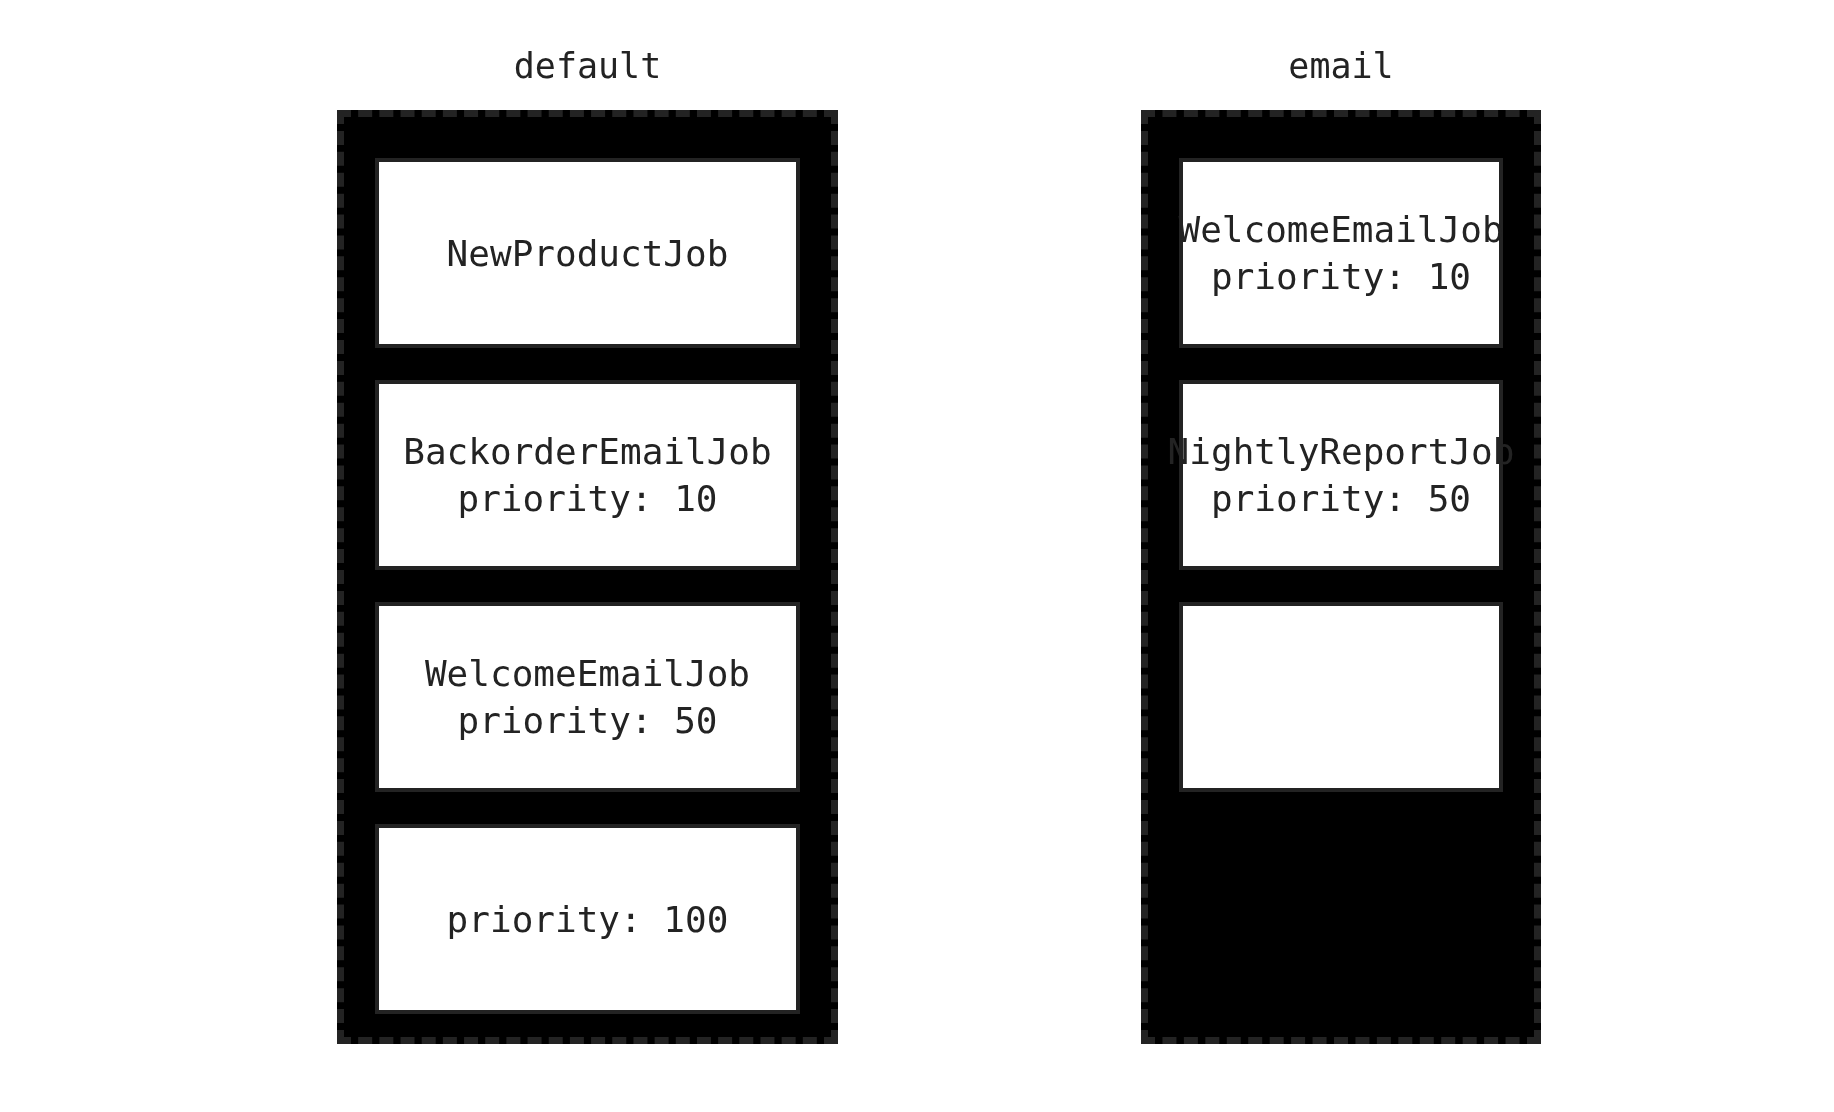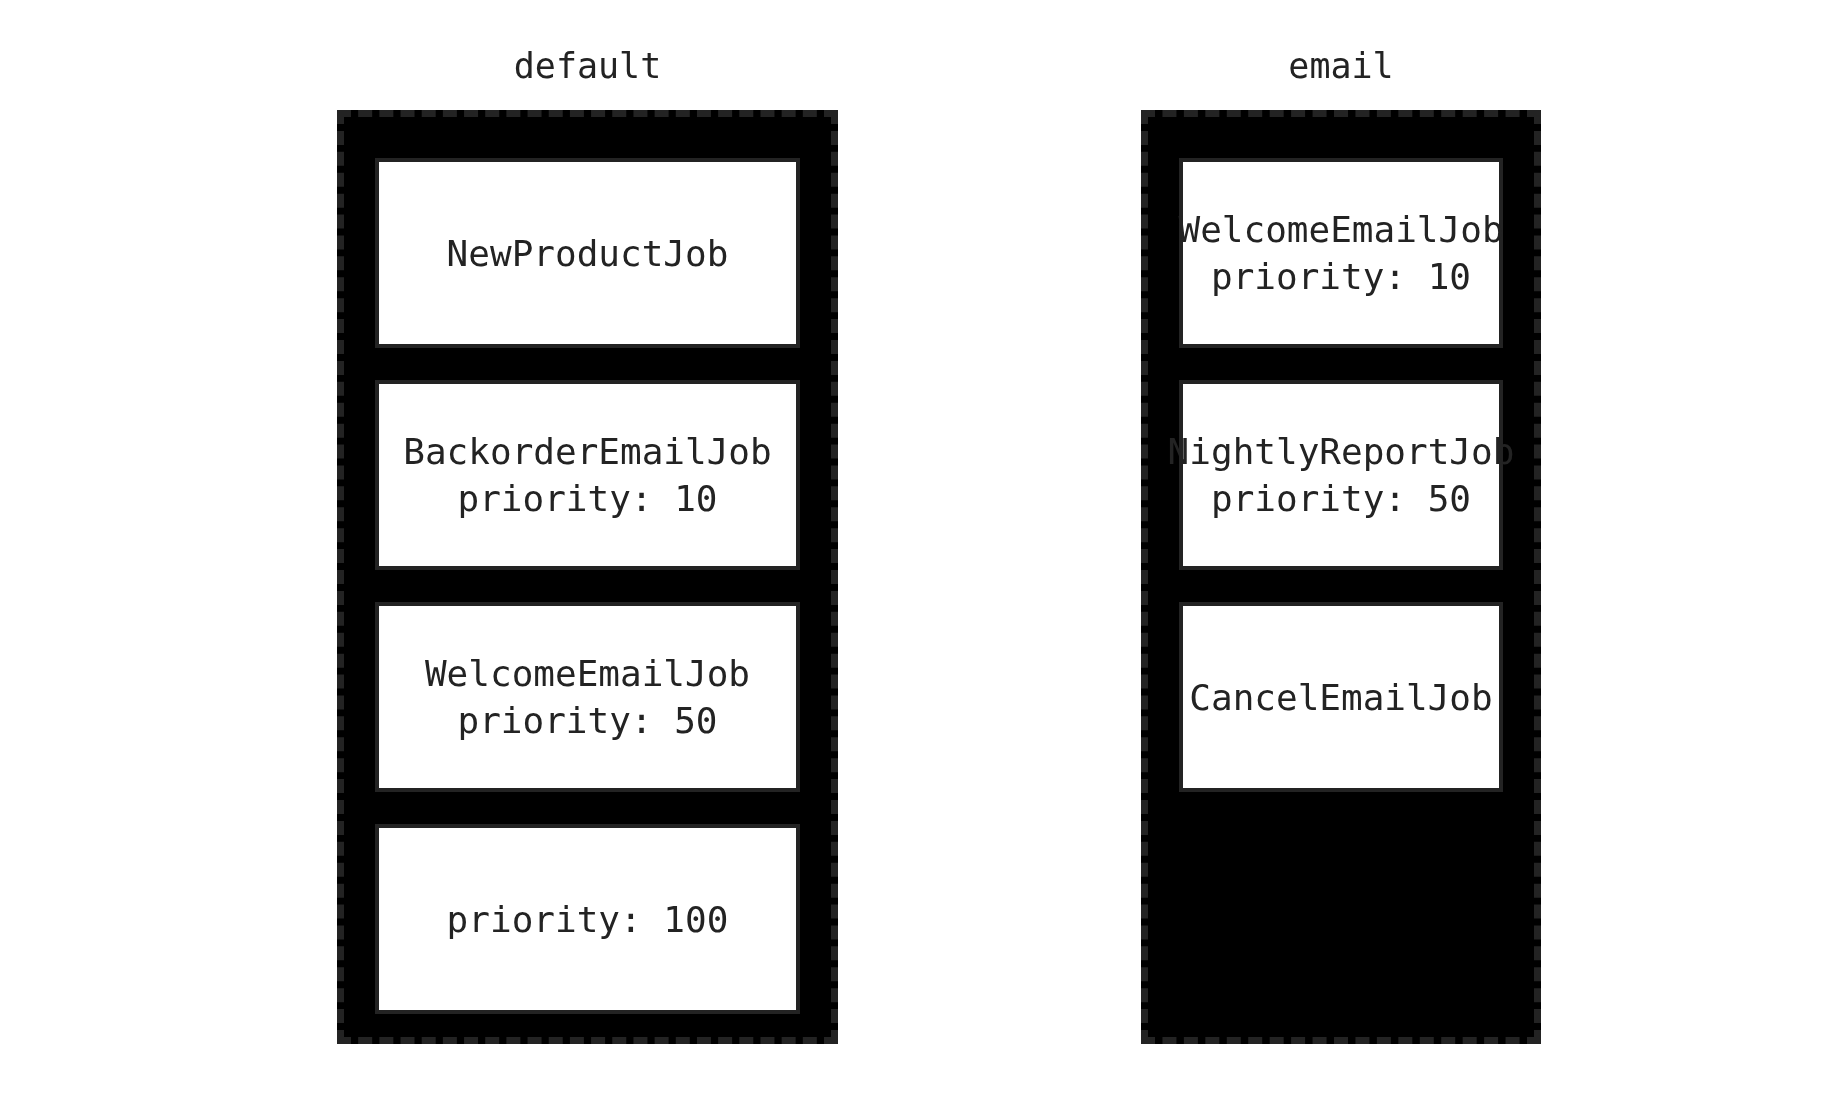--- a/index.html
+++ b/index.html
@@ -137,20 +137,19 @@
           <div class="job-name">WelcomeEmailJob</div>
           <div class="job-priority">priority: 10</div>
         </div>
 
         <div class="job-box">
           <div class="job-name">NightlyReportJob</div>
           <div class="job-priority">priority: 50</div>
         </div>
 
         <div class="job-box">
-          <div class="job-name">CancelEmailJob</div>
         </div>
 
       </div>
     </div>
   </div>
 
 </div>
 
 </body></html>

